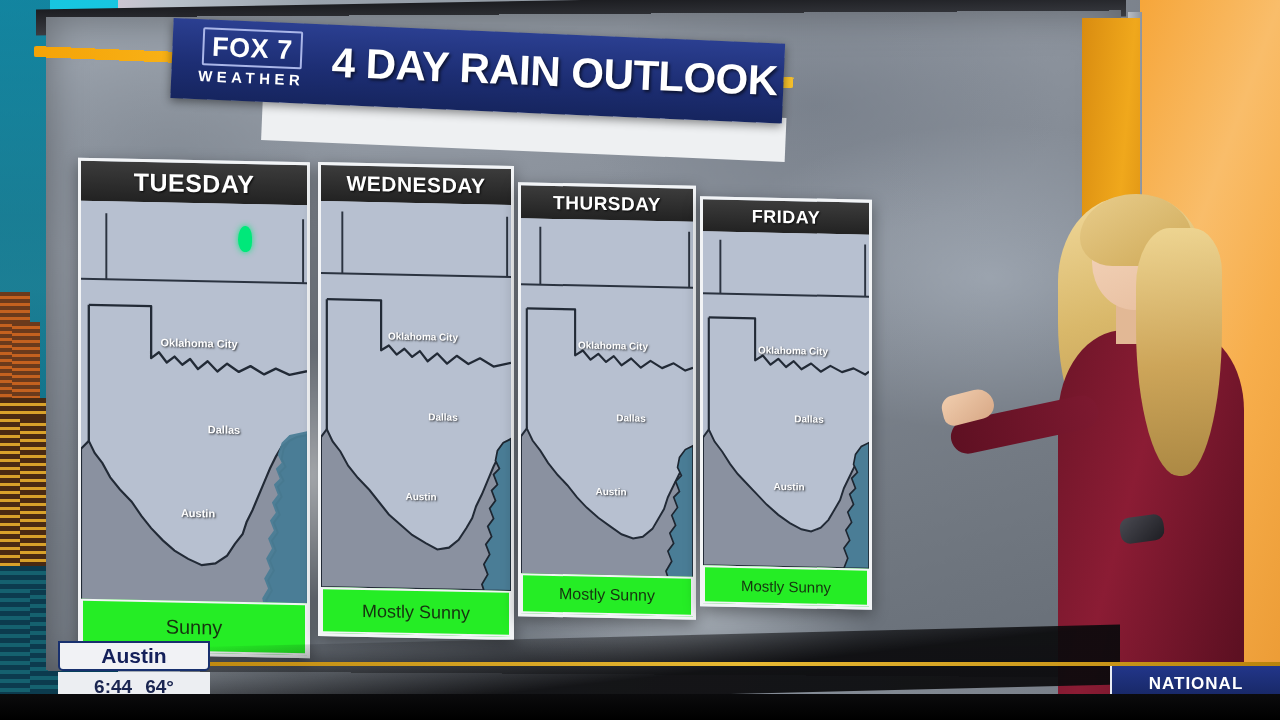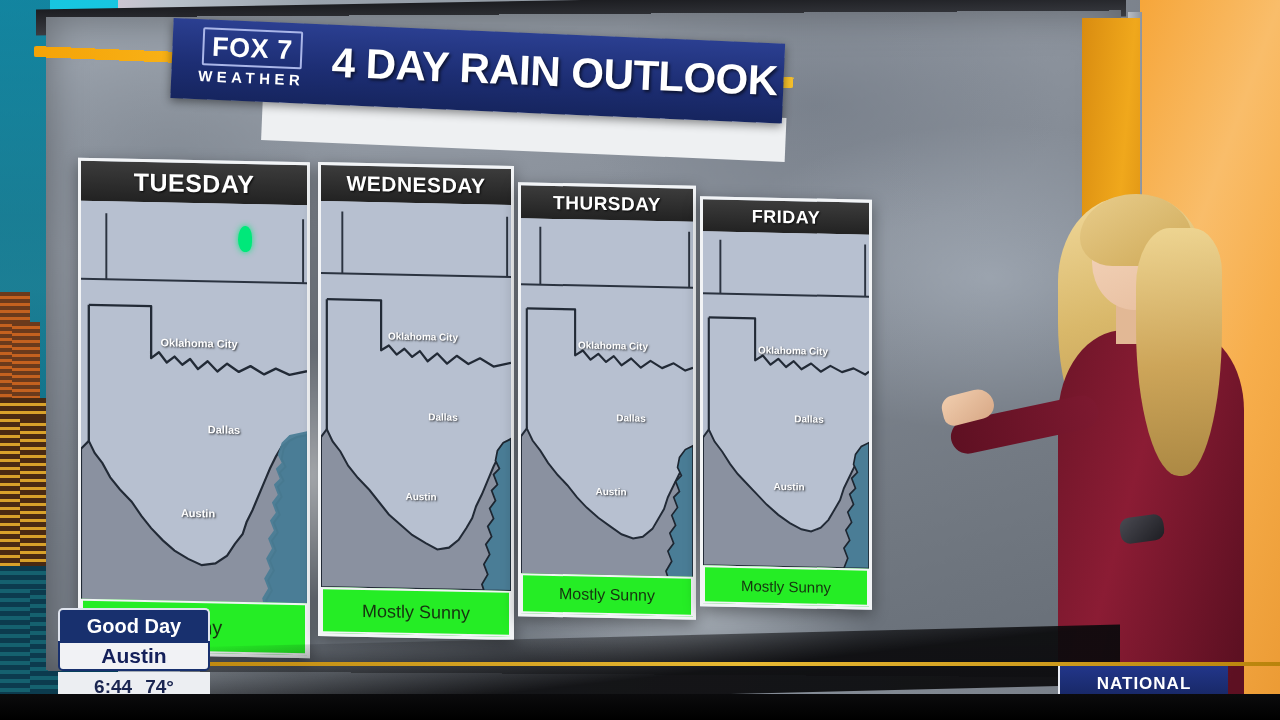--- a/index.html
+++ b/index.html
@@ -149,21 +149,21 @@
 
   
   .ticker-gold{ position:absolute; left:210px; top:662px; width:1070px; height:4px;
     background:linear-gradient(90deg,#c08a10,#e8ba34 50%,#b9830c); }
   .ticker{ position:absolute; left:210px; top:666px; width:1070px; height:36px;
     background:linear-gradient(180deg,#1d2f78,#152358); display:flex; align-items:center; }
   .ticker-fox{ width:86px; text-align:center; color:#fff; font-weight:bold; font-size:22px;
     letter-spacing:1px; font-family:"Liberation Sans", sans-serif; }
   .ticker-text{ flex:1; color:#fff; font-weight:bold; font-size:20px; letter-spacing:1.5px;
     white-space:nowrap; overflow:hidden; font-family:"Liberation Sans", sans-serif; }
-  .ticker-cat{ position:absolute; left:1058px; top:666px; width:170px; height:36px;
+  .ticker-cat{ position:absolute; left:1110px; top:666px; width:170px; height:36px;
     background:linear-gradient(180deg,#22368a,#16255f); border-left:2px solid #e9ecf4;
     display:flex; align-items:center; justify-content:center; }
   .ticker-cat span{ color:#fff; font-weight:bold; font-size:17px; letter-spacing:1px;
     font-family:"Liberation Sans", sans-serif; }
   .stage-floor{ position:absolute; left:0; top:694px; width:1280px; height:26px;
     background:linear-gradient(180deg,#0b0b0d,#000); }
   .floor-dark{ position:absolute; left:180px; top:636px; width:940px; height:60px;
     background:linear-gradient(175deg,rgba(14,14,16,.0),rgba(10,10,12,.92) 58%);
     transform:skewY(-1.4deg); }
 </style>
@@ -315,29 +315,26 @@
     <div class="t-hair-top"></div>
     <div class="t-hair-side"></div>
     <div class="t-arm"></div>
     <div class="t-hand"></div>
     <div class="t-clicker"></div>
   </div>
 
   <div class="floor-dark"></div>
 
   <div class="bug">
-    <div class="bug-top">
-      <span>Good Day</span>
-    </div>
     <div class="bug-mid">
       <span>Austin</span>
     </div>
     <div class="bug-bot">
       <span>6:44</span>
-      <span>74°</span>
+      <span>64°</span>
     </div>
   </div>
 
   <div class="ticker-gold"></div>
   <div class="ticker-cat">
     <span>NATIONAL</span>
   </div>
 
   <div class="stage-floor"></div>
 </div>

